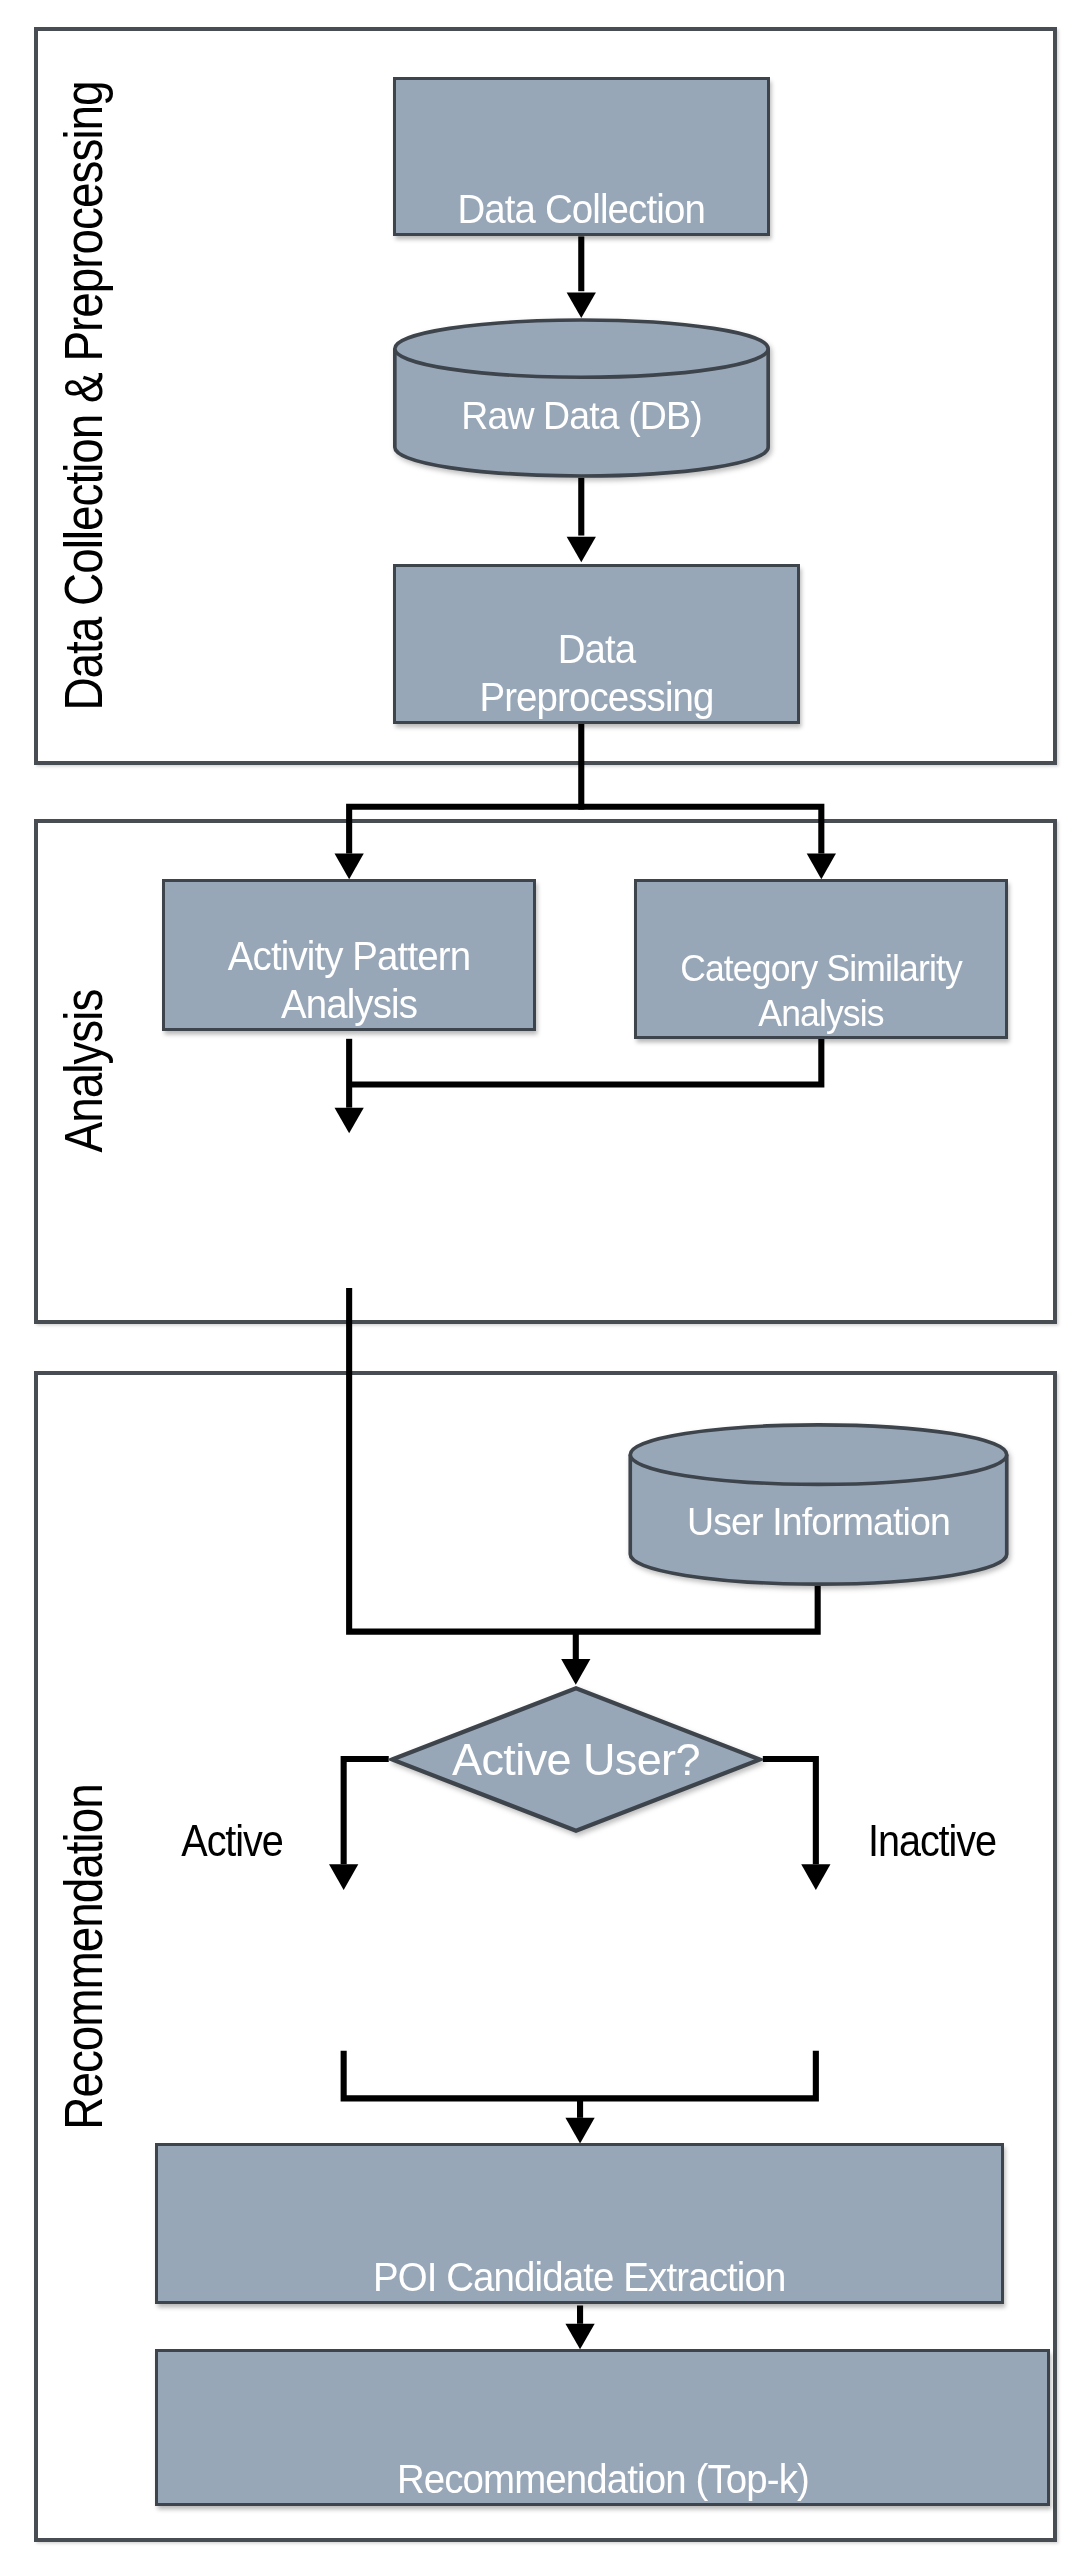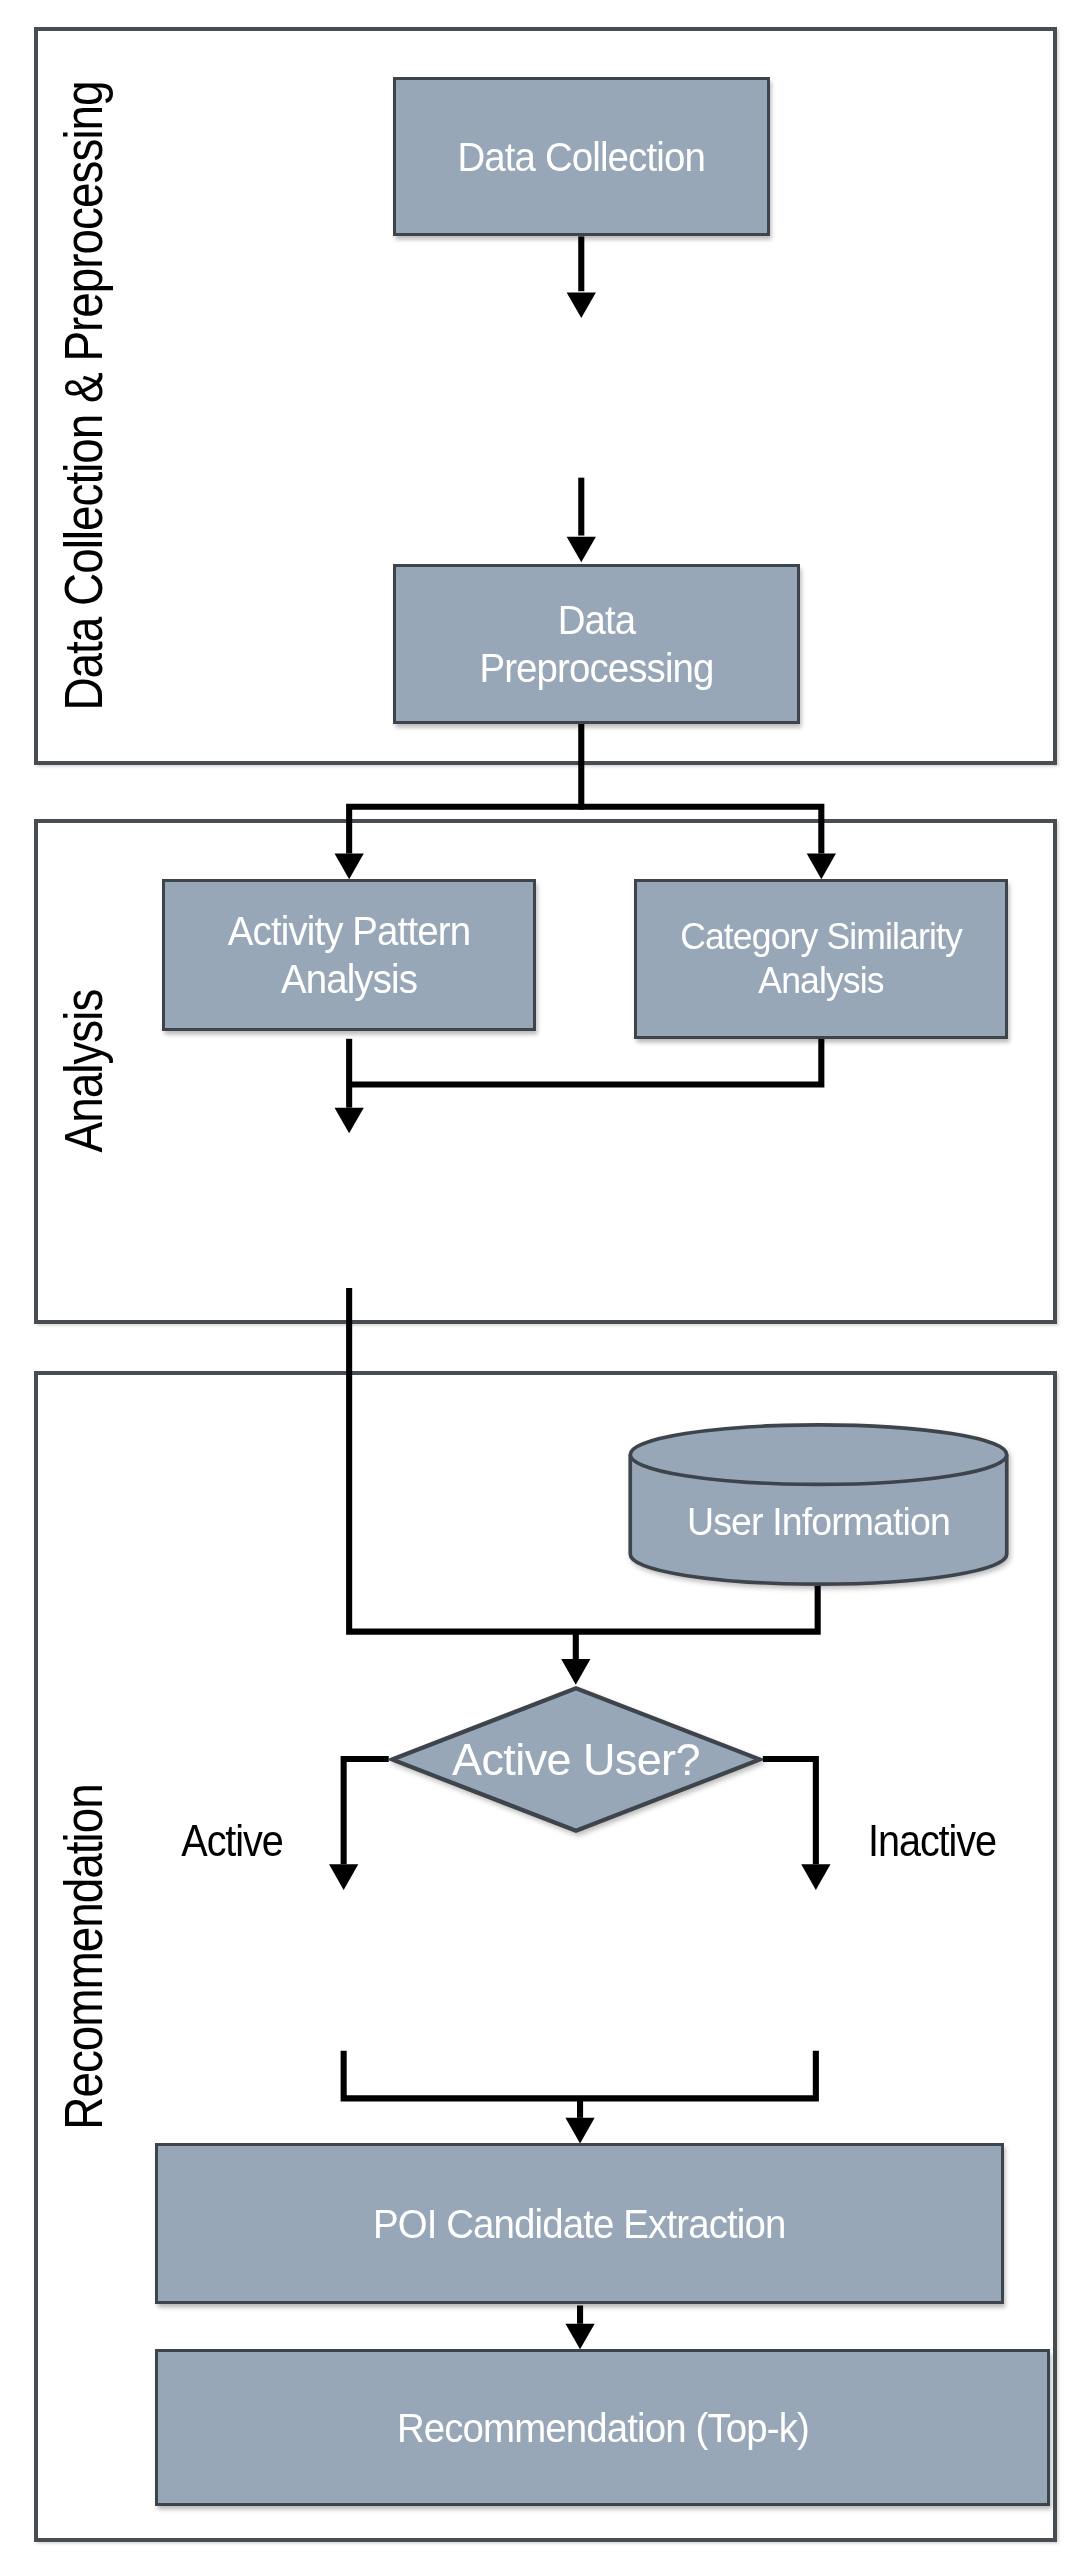--- a/index.html
+++ b/index.html
@@ -29,21 +29,21 @@
   .edge-label{
     position:absolute;white-space:nowrap;color:var(--label-text);
     font-size:44px;letter-spacing:-1.2px;transform:translate(-50%,-50%) scaleX(0.9);
   }
   .connector-layer{position:absolute;left:0;top:0;width:1087px;height:2576px;}
   .connector-layer path{stroke:var(--connector);stroke-width:10;fill:none;stroke-linejoin:miter;stroke-linecap:butt;}
   .connector-layer polygon{fill:var(--connector);stroke:none;}
   .node{position:absolute;box-sizing:border-box;}
   .box{
     background:var(--node-fill);border:3.7px solid var(--node-border);
-    display:flex;align-items:center;justify-content:center;text-align:center;
+    display:flex;align-items:flex-end;justify-content:center;text-align:center;
     box-shadow:2.4px 3.7px 4.3px rgba(0,0,0,0.28);
   }
   .nlabel{
     color:var(--node-text);font-size:40px;line-height:1.2;letter-spacing:-0.9px;
     padding:0 18.3px;transform:scaleX(0.96);
   }
   .nlabel.sz62{font-size:38px;}
   .nlabel.sz60{font-size:37px;}
   .narrow .nlabel{padding:0 39px;}
   .shape-fill{fill:var(--node-fill);stroke:var(--node-border);}
@@ -98,20 +98,27 @@
     <polygon points="952,3856 928,3814 976,3814"></polygon>
   </svg>
 
   <div class="edge-label" style="left:232px;top:1841px">Active</div>
   <div class="edge-label" style="left:932px;top:1841px">Inactive</div>
 
   <div class="node box" style="left:393px;top:77px;width:377px;height:159px">
     <span class="nlabel">Data Collection</span>
   </div>
 
+  <div class="node" style="left:393px;top:318px;width:377px;height:160px">
+    <svg class="shape-svg" width="377" height="160" viewBox="0 0 619 262">
+      <path class="shape-fill" stroke-width="6" d="M3 50 L3 212 A306.5 47 0 0 0 616 212 L616 50"></path>
+      <ellipse class="shape-fill" stroke-width="6" cx="309.5" cy="50" rx="306.5" ry="47"></ellipse>
+    </svg>
+    <div class="cyl-label">Raw Data (DB)</div>
+  </div>
 
   <div class="node box narrow" style="left:393px;top:564px;width:407px;height:160px">
     <span class="nlabel">Data Preprocessing</span>
   </div>
 
   <div class="node box" style="left:162px;top:879px;width:374px;height:152px">
     <span class="nlabel">Activity Pattern Analysis</span>
   </div>
 
   <div class="node box" style="left:634px;top:879px;width:374px;height:160px">

